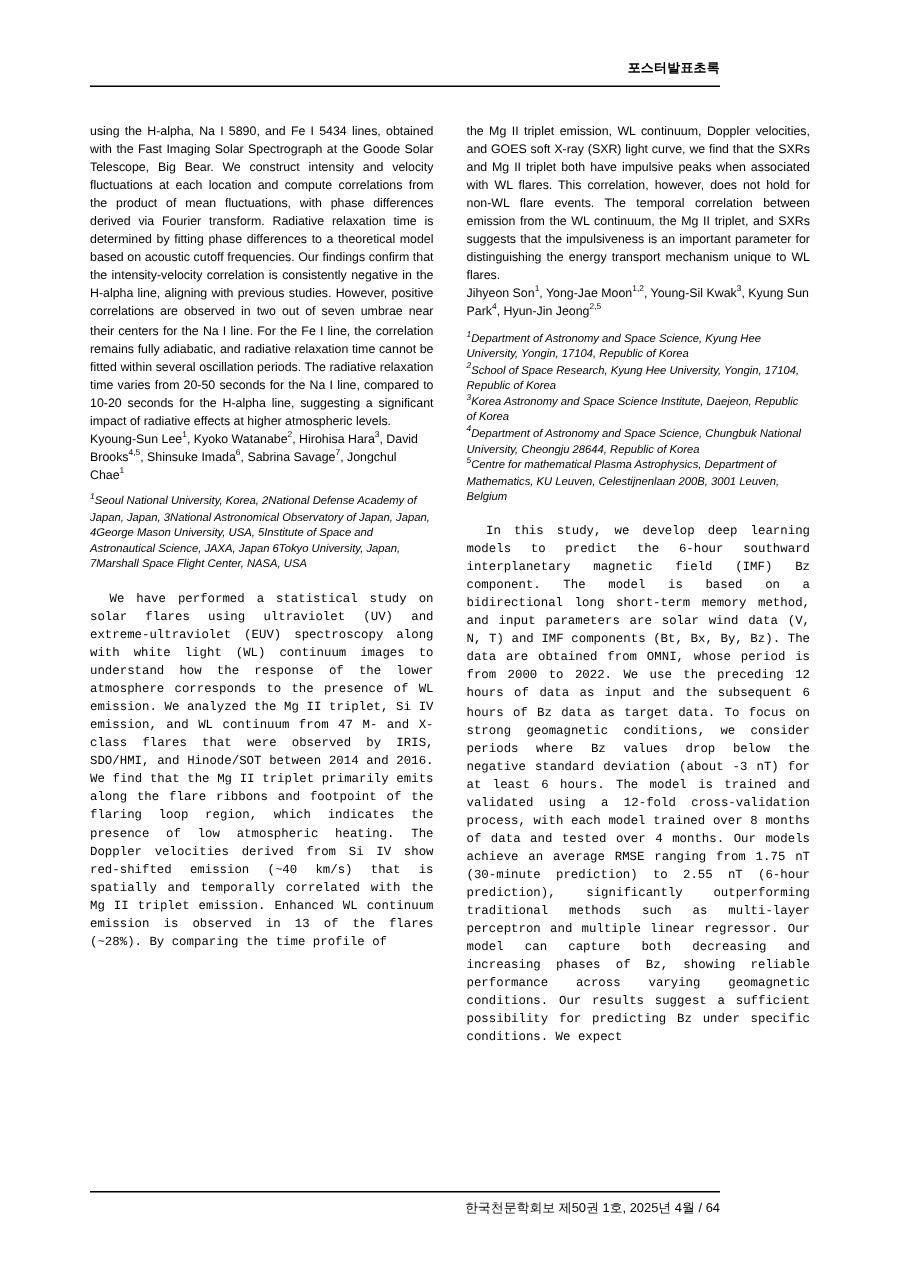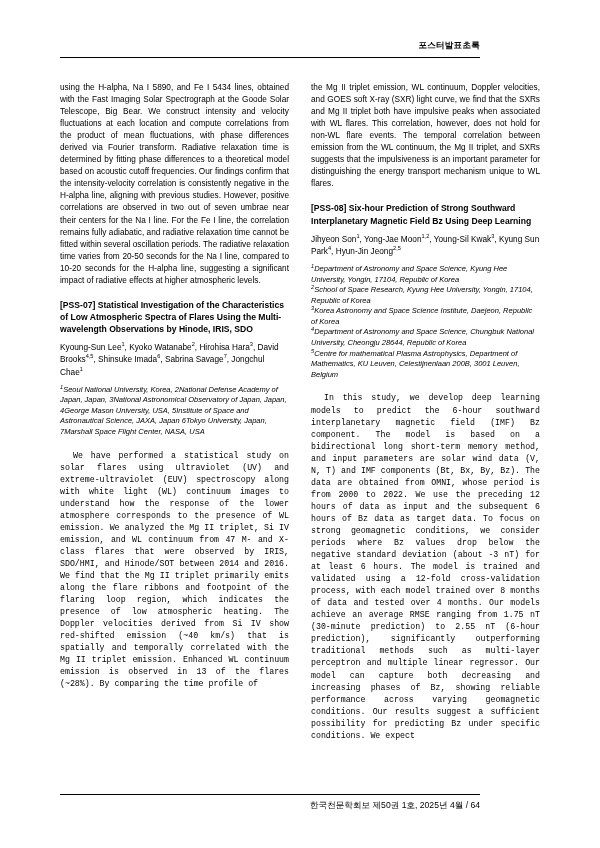--- a/index.html
+++ b/index.html
@@ -119,35 +119,33 @@
 <div class="page">
 
   <div class="header">포스터발표초록</div>
   <div class="header-rule"></div>
 
   <div class="columns">
 
     <div class="col">
       <p>using the H-alpha, Na I 5890, and Fe I 5434 lines, obtained with the Fast Imaging Solar Spectrograph at the Goode Solar Telescope, Big Bear. We construct intensity and velocity fluctuations at each location and compute correlations from the product of mean fluctuations, with phase differences derived via Fourier transform. Radiative relaxation time is determined by fitting phase differences to a theoretical model based on acoustic cutoff frequencies. Our findings confirm that the intensity-velocity correlation is consistently negative in the H-alpha line, aligning with previous studies. However, positive correlations are observed in two out of seven umbrae near their centers for the Na I line. For the Fe I line, the correlation remains fully adiabatic, and radiative relaxation time cannot be fitted within several oscillation periods. The radiative relaxation time varies from 20-50 seconds for the Na I line, compared to 10-20 seconds for the H-alpha line, suggesting a significant impact of radiative effects at higher atmospheric levels.</p>
 
-      <div class="sec-title">[PSS-07] Statistical Investigation of the Characteristics of Low Atmospheric Spectra of Flares Using the Multi-wavelength Observations by Hinode, IRIS, SDO</div>
 
       <div class="authors">Kyoung-Sun Lee<sup>1</sup>, Kyoko Watanabe<sup>2</sup>, Hirohisa Hara<sup>3</sup>, David Brooks<sup>4,5</sup>, Shinsuke Imada<sup>6</sup>, Sabrina Savage<sup>7</sup>, Jongchul Chae<sup>1</sup></div>
 
       <div class="affil"><sup>1</sup>Seoul National University, Korea, 2National Defense Academy of Japan, Japan, 3National Astronomical Observatory of Japan, Japan, 4George Mason University, USA, 5Institute of Space and Astronautical Science, JAXA, Japan 6Tokyo University, Japan, 7Marshall Space Flight Center, NASA, USA</div>
 
       <div class="gap-md"></div>
 
       <p class="indent">We have performed a statistical study on solar flares using ultraviolet (UV) and extreme-ultraviolet (EUV) spectroscopy along with white light (WL) continuum images to understand how the response of the lower atmosphere corresponds to the presence of WL emission. We analyzed the Mg II triplet, Si IV emission, and WL continuum from 47 M- and X-class flares that were observed by IRIS, SDO/HMI, and Hinode/SOT between 2014 and 2016. We find that the Mg II triplet primarily emits along the flare ribbons and footpoint of the flaring loop region, which indicates the presence of low atmospheric heating. The Doppler velocities derived from Si IV show red-shifted emission (~40 km/s) that is spatially and temporally correlated with the Mg II triplet emission. Enhanced WL continuum emission is observed in 13 of the flares (~28%). By comparing the time profile of</p>
     </div>
 
     <div class="col">
       <p>the Mg II triplet emission, WL continuum, Doppler velocities, and GOES soft X-ray (SXR) light curve, we find that the SXRs and Mg II triplet both have impulsive peaks when associated with WL flares. This correlation, however, does not hold for non-WL flare events. The temporal correlation between emission from the WL continuum, the Mg II triplet, and SXRs suggests that the impulsiveness is an important parameter for distinguishing the energy transport mechanism unique to WL flares.</p>
 
-      <div class="sec-title">[PSS-08] Six-hour Prediction of Strong Southward Interplanetary Magnetic Field Bz Using Deep Learning</div>
 
       <div class="authors">Jihyeon Son<sup>1</sup>, Yong-Jae Moon<sup>1,2</sup>, Young-Sil Kwak<sup>3</sup>, Kyung Sun Park<sup>4</sup>, Hyun-Jin Jeong<sup>2,5</sup></div>
 
       <div class="affil" style="white-space: pre-line;"><sup>1</sup>Department of Astronomy and Space Science, Kyung Hee University, Yongin, 17104, Republic of Korea
 <sup>2</sup>School of Space Research, Kyung Hee University, Yongin, 17104, Republic of Korea
 <sup>3</sup>Korea Astronomy and Space Science Institute, Daejeon, Republic of Korea
 <sup>4</sup>Department of Astronomy and Space Science, Chungbuk National University, Cheongju 28644, Republic of Korea
 <sup>5</sup>Centre for mathematical Plasma Astrophysics, Department of Mathematics, KU Leuven, Celestijnenlaan 200B, 3001 Leuven, Belgium</div>
 
       <div class="gap-md"></div>

